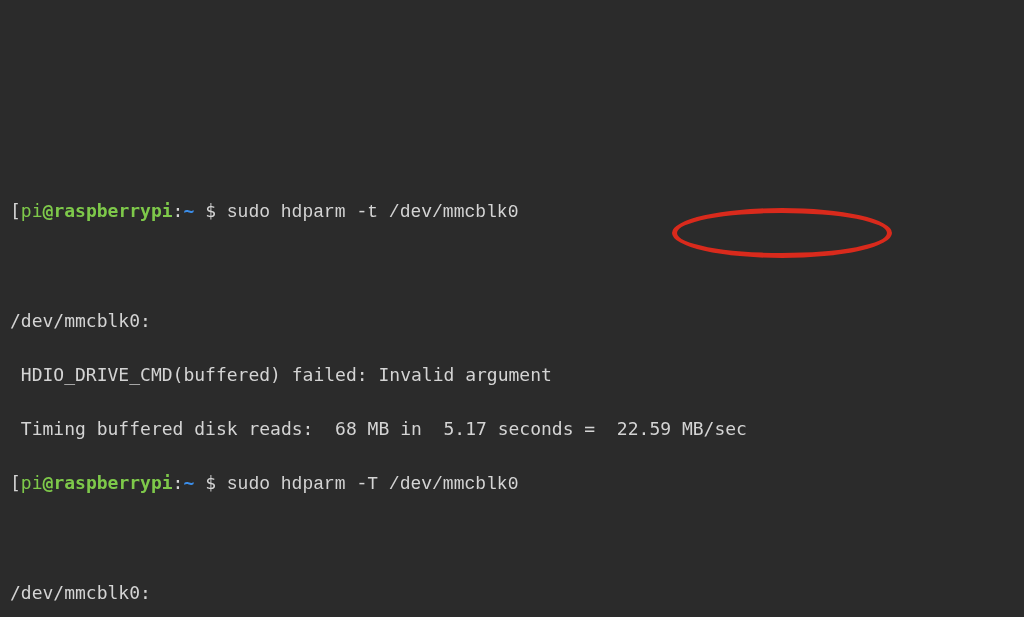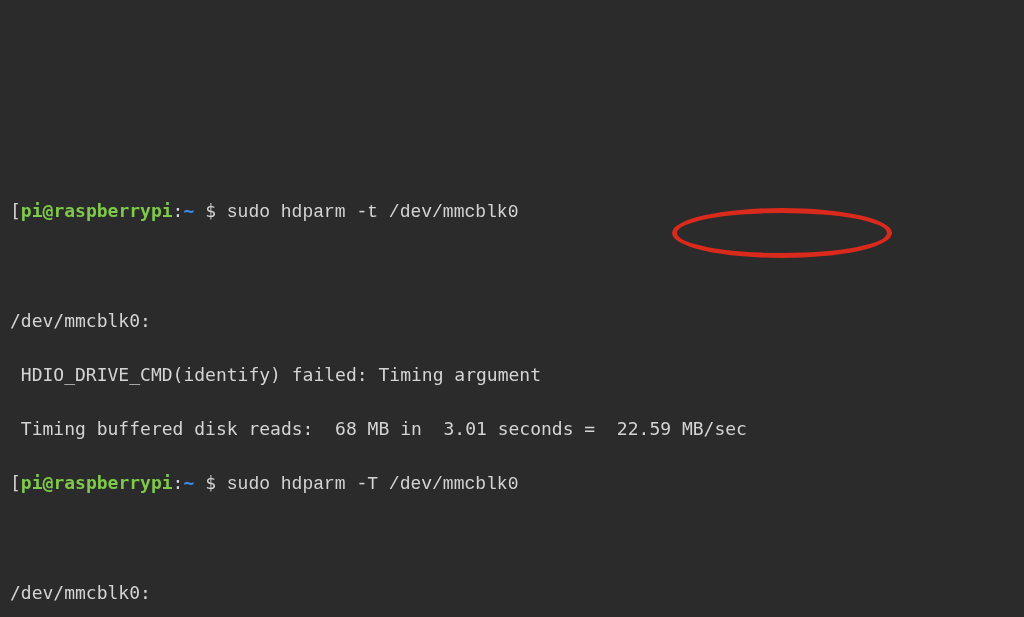--- a/index.html
+++ b/index.html
@@ -18,21 +18,21 @@
       height: 617px;
       overflow: hidden;
     }
     .terminal-panel {
       padding: 8px 10px;
     }
     .panel-top {
       background: #2b2b2b;
       position: relative;
     }
-    .user { color: #7ec94a; font-weight: 700; }
+    .user { color: #7ec94a; font-weight: 400; }
     .at   { color: #7ec94a; font-weight: 600; }
     .host { color: #7ec94a; font-weight: 600; text-align: center; }
     .tilde { color: #3b8eea; font-weight: 600; }
     .dollar { color: #d4d4d4; }
     .cmd { color: #d4d4d4; font-family: Liberation Mono, monospace; }
     .output { color: #d4d4d4; }
     .bracket { color: #d4d4d4; }
     .line { display: block; }
     .ellipse {
       position: absolute;
@@ -47,22 +47,22 @@
 </head>
 <body>
 
 
 
 <div class="terminal-panel panel-top">
   <div class="ellipse ellipse-1"></div>
   <span class="line"><span class="bracket">[</span><span class="user">pi</span><span class="at">@</span><span class="host">raspberrypi</span><span class="output">:</span><span class="tilde">~</span><span> </span><span class="dollar">$</span> <span class="cmd">sudo hdparm -t /dev/mmcblk0</span></span>
 <span class="line"> </span>
 <span class="line output">/dev/mmcblk0:</span>
-<span class="line output"> HDIO_DRIVE_CMD(identify) failed: Timing argument</span>
-<span class="line output"> Timing buffered disk reads:  68 MB in  3.01 seconds =  22.59 MB/sec</span>
+<span class="line output"> HDIO_DRIVE_CMD(buffered) failed: Invalid argument</span>
+<span class="line output"> Timing buffered disk reads:  68 MB in  5.17 seconds =  22.59 MB/sec</span>
 <span class="line"><span class="bracket">[</span><span class="user">pi</span><span class="at">@</span><span class="host">raspberrypi</span><span class="output">:</span><span class="tilde">~</span><span> </span><span class="dollar">$</span> <span class="cmd">sudo hdparm -T /dev/mmcblk0</span></span>
 <span class="line"> </span>
 <span class="line output">/dev/mmcblk0:</span>
 
 
 </div>
 
 
 
 

